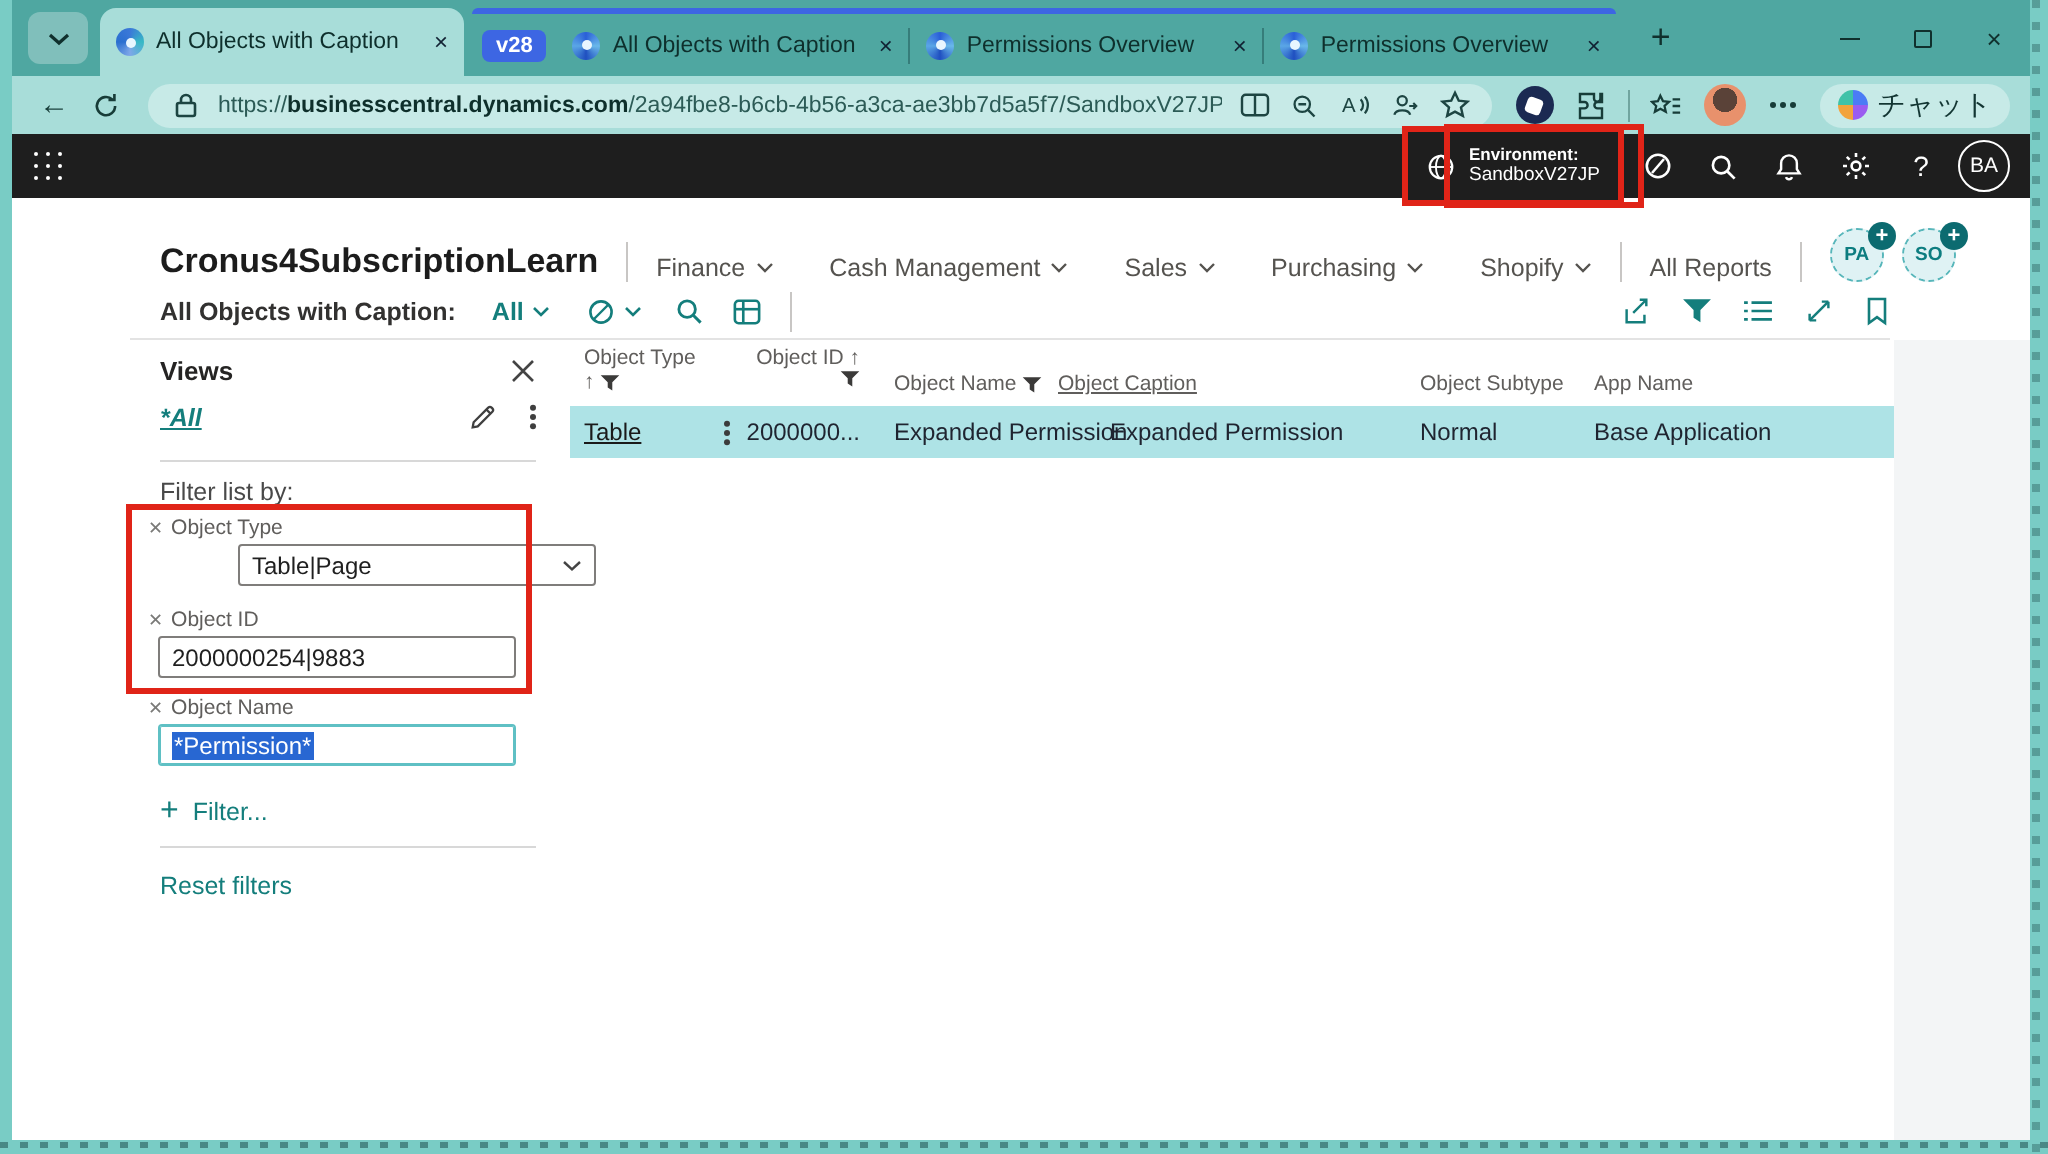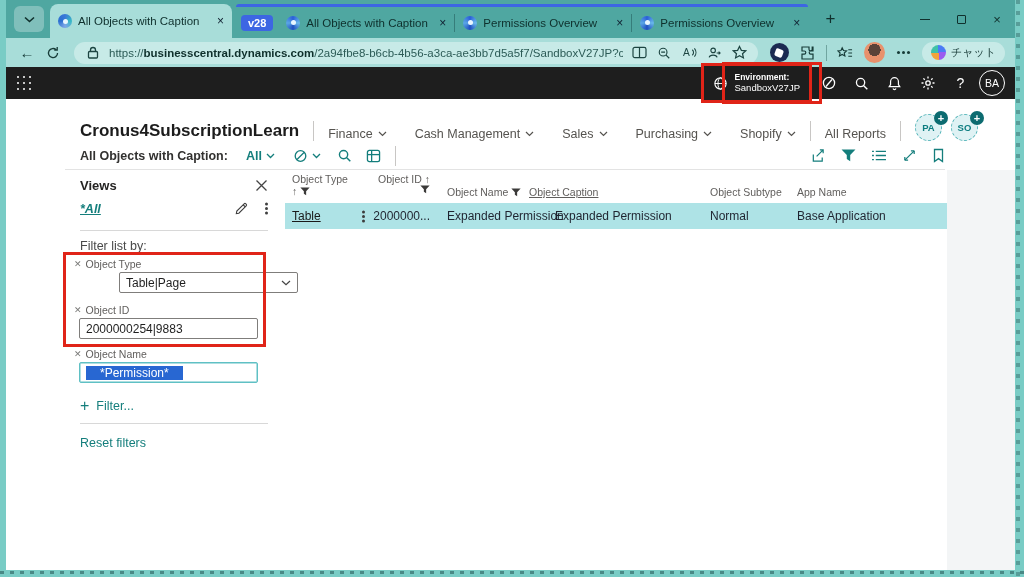--- a/index.html
+++ b/index.html
@@ -41,21 +41,21 @@
   .url b { color:#0e2f2b; font-weight:bold; }
   .pill-ic { flex:none; display:flex; align-items:center; justify-content:center; width:17px; height:17px; color:#1d4542; cursor:pointer; }
   .tb-right { display:flex; align-items:center; gap:10px; margin-left:4px; flex:none; }
   .ext-badge { width:19px; height:19px; border-radius:50%; background:#1b2a52; display:flex; align-items:center; justify-content:center; cursor:pointer; }
   .ext-badge i { width:8px; height:8px; background:#fff; border-radius:2px; transform:rotate(20deg); }
   .tb-div { width:1px; height:16px; background:rgba(10,60,55,.35); }
   .browser-avatar { width:21px; height:21px; border-radius:50%; background:radial-gradient(circle at 50% 38%, #5a4238 0 36%, #e8916c 37%); cursor:pointer; }
   .hdots { width:3.2px; height:3.2px; border-radius:50%; background:#173c38; box-shadow:-5px 0 0 #173c38, 5px 0 0 #173c38; }
   .copilot-pill { height:22px; border-radius:12px; background:#c7eae7; display:flex; align-items:center; gap:5px; padding:0 9px; cursor:pointer; }
   .copilot-flower { width:15px; height:15px; border-radius:50%; background:conic-gradient(#4b7bf5 0 25%, #9a5cf0 25% 50%, #f2a33c 50% 75%, #3fc2a8 75%); }
-  .copilot-pill span { font-size:11px; color:#123532; }
+  .copilot-pill span { font-size:14px; color:#123532; }
 
   
   .bc-header { height:32px; background:#1e1e1e; color:#fff; display:flex; align-items:center; flex:none; position:relative; z-index:4; overflow:visible; }
   .waffle { width:36px; height:32px; display:flex; align-items:center; justify-content:center; cursor:pointer; }
   .wdot { width:2.6px; height:2.6px; background:#fff; border-radius:50%;
     box-shadow:-6px -6px 0 #fff,0 -6px 0 #fff,6px -6px 0 #fff,-6px 0 0 #fff,6px 0 0 #fff,-6px 6px 0 #fff,0 6px 0 #fff,6px 6px 0 #fff; }
   .bc-title { font-size:13px; font-weight:600; margin-left:4px; cursor:pointer; }
   .env-badge { margin-left:auto; display:flex; align-items:center; gap:7px; border:3px solid #e02418; height:40px; padding:0 9px; margin-top:-4px; margin-bottom:-4px; cursor:pointer; background:#1e1e1e; }
   .env-text { display:flex; flex-direction:column; line-height:1.25; }
   .env-text .l1 { font-size:8.5px; font-weight:bold; }
@@ -96,21 +96,21 @@
   .vp-view .icons { margin-left:auto; display:flex; align-items:center; gap:16px; color:#3f3f3f; }
   .vdots { width:3px; height:3px; border-radius:50%; background:currentColor; box-shadow:0 -4.6px 0 currentColor, 0 4.6px 0 currentColor; }
   .vp-div { left:74px; width:188px; border-top:1px solid #d8d8d8; height:0; }
   .vp-filterby { left:74px; top:69px; font-size:12.5px; color:#494949; }
   .red-box { border:3px solid #e02418; pointer-events:none; z-index:6; }
   .flt-label { display:flex; align-items:center; gap:4px; font-size:10.5px; color:#605e5c; cursor:pointer; }
   .flt-x { color:#7a7a78; font-size:9px; line-height:1; }
   .flt-input { width:179px; height:21px; border:1px solid #7f7d7b; border-radius:2px; background:#fff; display:flex; align-items:center; padding:0 6px; font-size:12px; color:#1f1f1f; cursor:text; }
   .flt-input .chev { margin-left:auto; color:#444; }
   .flt-input.focused { border:1px solid #5fc0c4; box-shadow:0 0 0 .5px #5fc0c4 inset; }
-  .sel-text { background:#2867d2; color:#fff; padding:0 14px; }
+  .sel-text { background:#2867d2; color:#fff; padding:0 1px; }
   .vp-addfilter { left:74px; top:228px; display:flex; align-items:center; gap:7px; color:#147e7c; font-size:12.5px; cursor:pointer; }
   .plus-thin { font-size:16px; line-height:1; font-weight:400; }
   .vp-reset { left:74px; top:266px; color:#147e7c; font-size:12.5px; cursor:pointer; }
 
   
   .gh { font-size:10.5px; color:#605e5c; line-height:12px; cursor:pointer; }
   .gh .l2 { display:flex; align-items:center; gap:3px; }
   .funnel-dark { display:inline-flex; color:#3b3a39; }
   .grid-row { left:279px; top:33px; width:662px; height:26px; background:#aee3e6; cursor:pointer; }
   .grid-row > div { position:absolute; top:0; height:26px; line-height:26px; font-size:12px; color:#1f2430; white-space:nowrap; }

